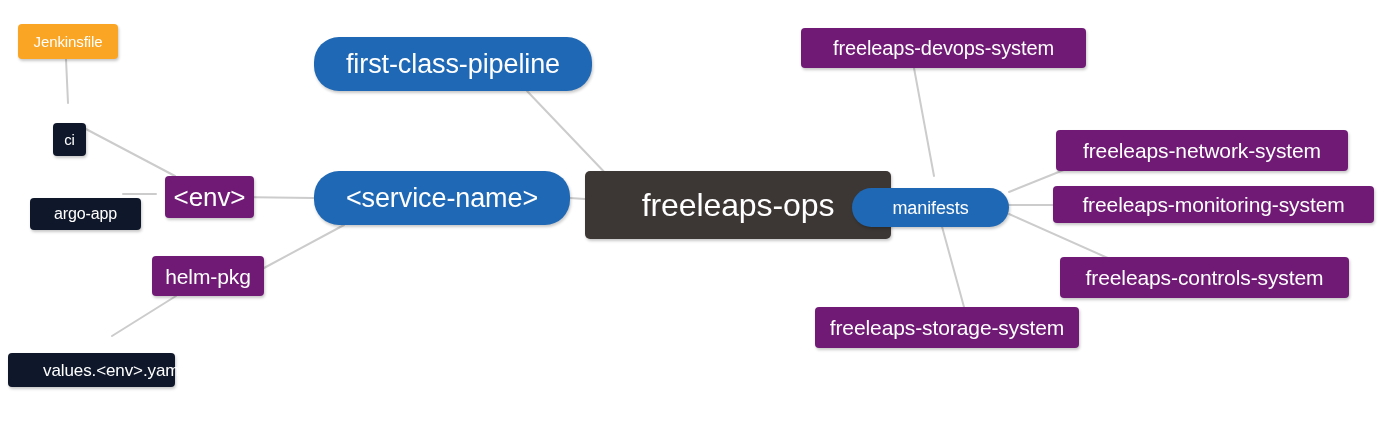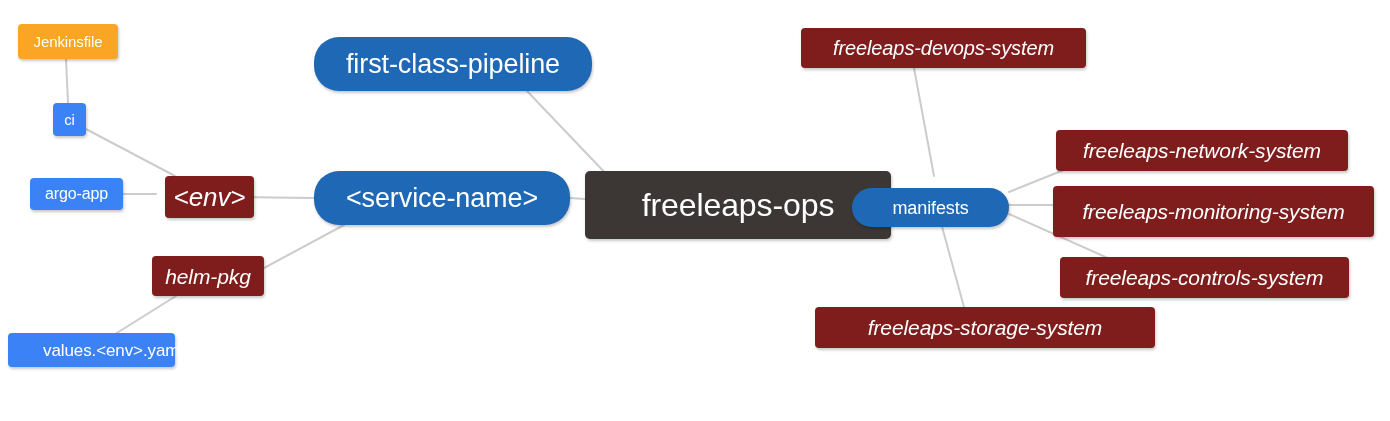--- a/index.html
+++ b/index.html
@@ -39,23 +39,23 @@
     box-shadow: 1px 2px 3px rgba(0,0,0,0.22);
     line-height: 1;
     letter-spacing: -0.1px;
     z-index: 2;
   }
   .node.root {
     background: #3c3734;
     border-radius: 5px;
   }
   .node.blue   { background: #1f68b5; border-radius: 25px; }
-  .node.green  { background: #7f1d1d; font-style: italic; }
+  .node.green  { background: #701a75; }
   .node.orange { background: #fba524; }
-  .node.red    { background: #3b82f6; }
+  .node.red    { background: #0f172a; margin-top: 20px; }
 </style>
 </head>
 <body>
 
 <div id="canvas">
   <svg id="edges" width="1390" height="421" viewBox="0 0 1390 421">
       <line x1="585" y1="199" x2="570" y2="198" stroke="#cccccc" stroke-width="2" stroke-linecap="round"></line>
       <line x1="610" y1="178" x2="527" y2="91" stroke="#cccccc" stroke-width="2" stroke-linecap="round"></line>
       <line x1="843" y1="202" x2="852" y2="200" stroke="#cccccc" stroke-width="2" stroke-linecap="round"></line>
       <line x1="314" y1="198" x2="245" y2="197" stroke="#cccccc" stroke-width="2" stroke-linecap="round"></line>
@@ -72,21 +72,21 @@
     </svg>
   <div id="nodes">
       <div class="node root" style="left: 585px; top: 171px; width: 306px; height: 68px; font-size: 32px;">freeleaps-ops</div>
       <div class="node blue" style="left: 314px; top: 171px; width: 256px; height: 54px; font-size: 27px;">&lt;service-name&gt;</div>
       <div class="node blue" style="left: 314px; top: 37px; width: 278px; height: 54px; font-size: 27px;">first-class-pipeline</div>
       <div class="node blue" style="left: 852px; top: 188px; width: 157px; height: 39px; font-size: 18px;">manifests</div>
       <div class="node green" style="left: 165px; top: 176px; width: 89px; height: 42px; font-size: 26px;">&lt;env&gt;</div>
       <div class="node green" style="left: 152px; top: 256px; width: 112px; height: 40px; font-size: 21px;">helm-pkg</div>
       <div class="node orange" style="left: 18px; top: 24px; width: 100px; height: 35px; font-size: 15px;">Jenkinsfile</div>
       <div class="node red" style="left: 53px; top: 103px; width: 33px; height: 33px; font-size: 15px;">ci</div>
-      <div class="node red" style="left: 30px; top: 178px; width: 93px; height: 32px; font-size: 16px;">argo-app</div>
+      <div class="node red" style="left: 30px; top: 178px; width: 111px; height: 32px; font-size: 16px;">argo-app</div>
       <div class="node red" style="left: 8px; top: 333px; width: 167px; height: 34px; font-size: 17px; padding-left: 43px;">values.&lt;env&gt;.yaml</div>
       <div class="node green" style="left: 801px; top: 28px; width: 285px; height: 40px; font-size: 20px;">freeleaps-devops-system</div>
       <div class="node green" style="left: 1056px; top: 112px; width: 292px; height: 41px; font-size: 21px; margin-top: 18px;">freeleaps-network-system</div>
-      <div class="node green" style="left: 1053px; top: 186px; width: 321px; height: 51px; font-size: 21px;">freeleaps-monitoring-system</div>
+      <div class="node green" style="left: 1053px; top: 186px; width: 321px; height: 37px; font-size: 21px;">freeleaps-monitoring-system</div>
       <div class="node green" style="left: 1060px; top: 257px; width: 289px; height: 41px; font-size: 21px;">freeleaps-controls-system</div>
-      <div class="node green" style="left: 815px; top: 307px; width: 340px; height: 41px; font-size: 21px;">freeleaps-storage-system</div>
+      <div class="node green" style="left: 815px; top: 307px; width: 264px; height: 41px; font-size: 21px;">freeleaps-storage-system</div>
     </div>
 </div>
 
 </body></html>

